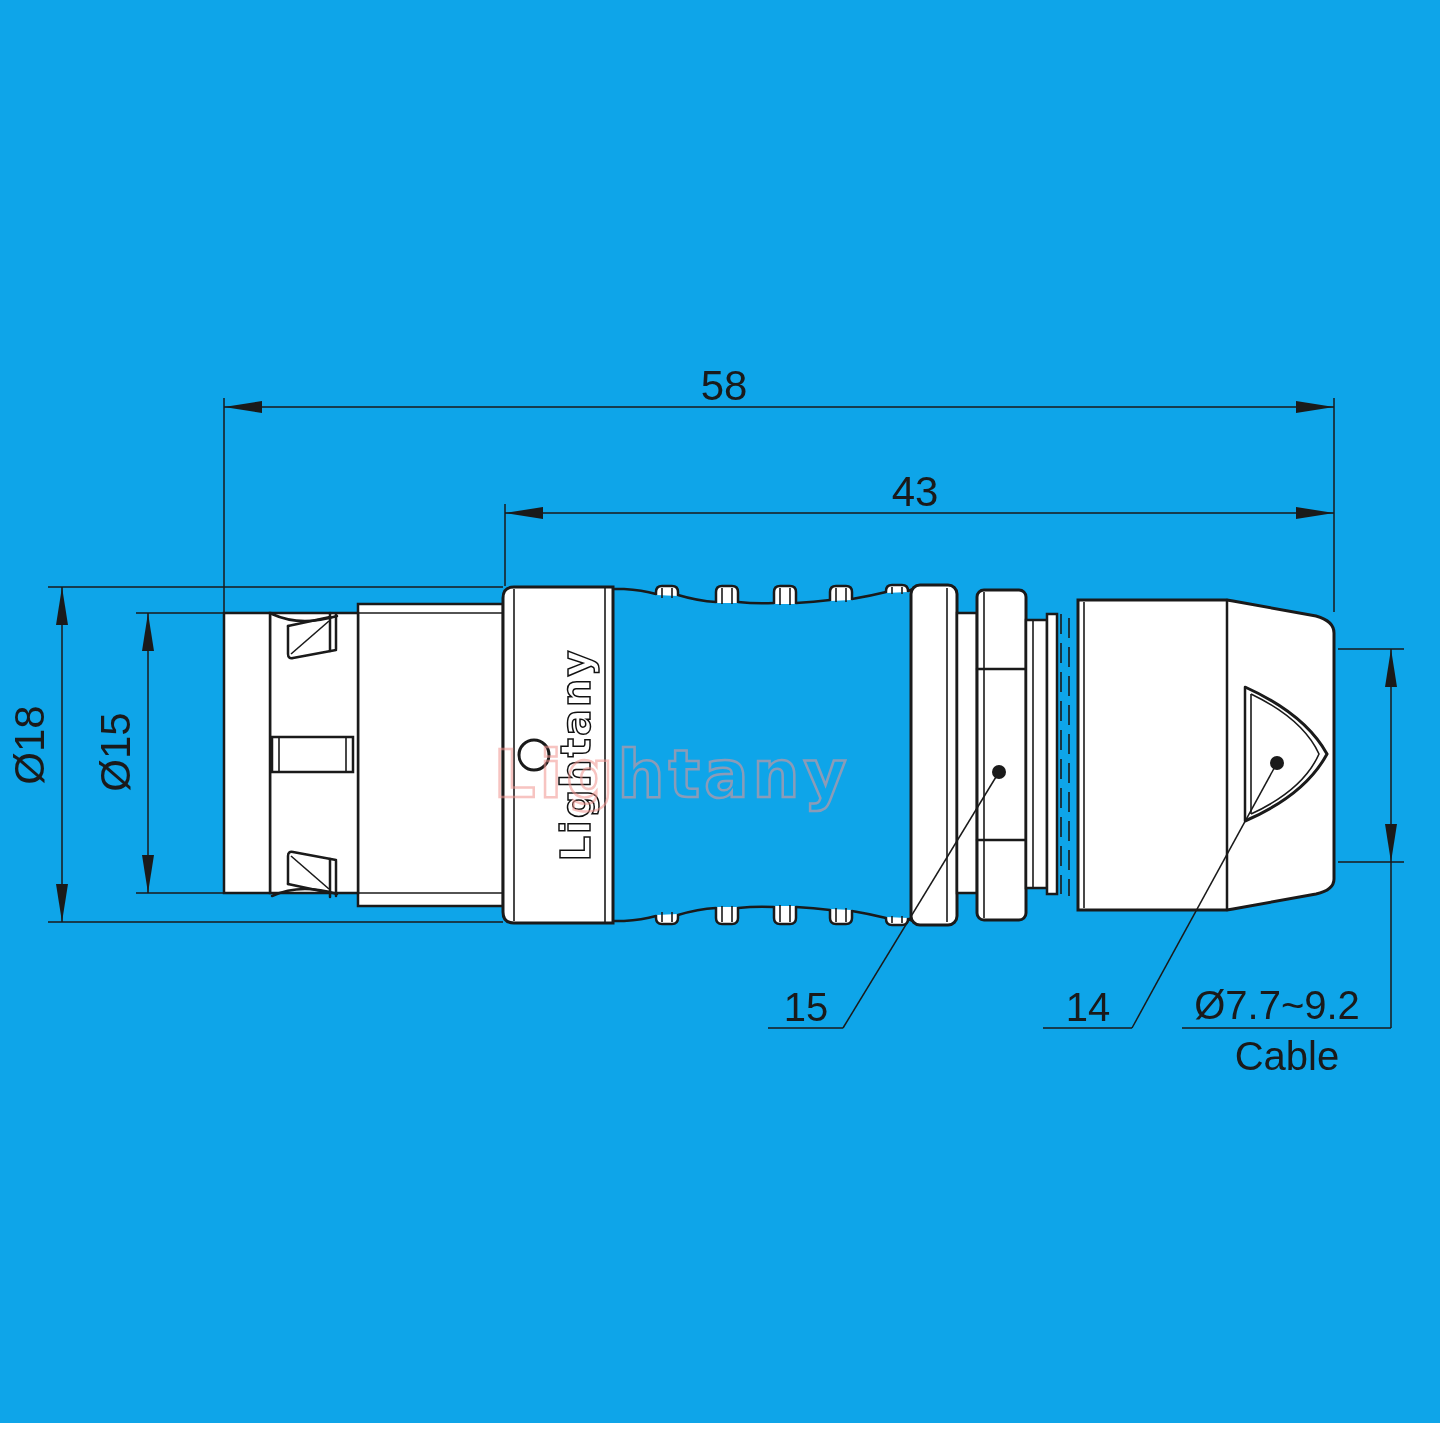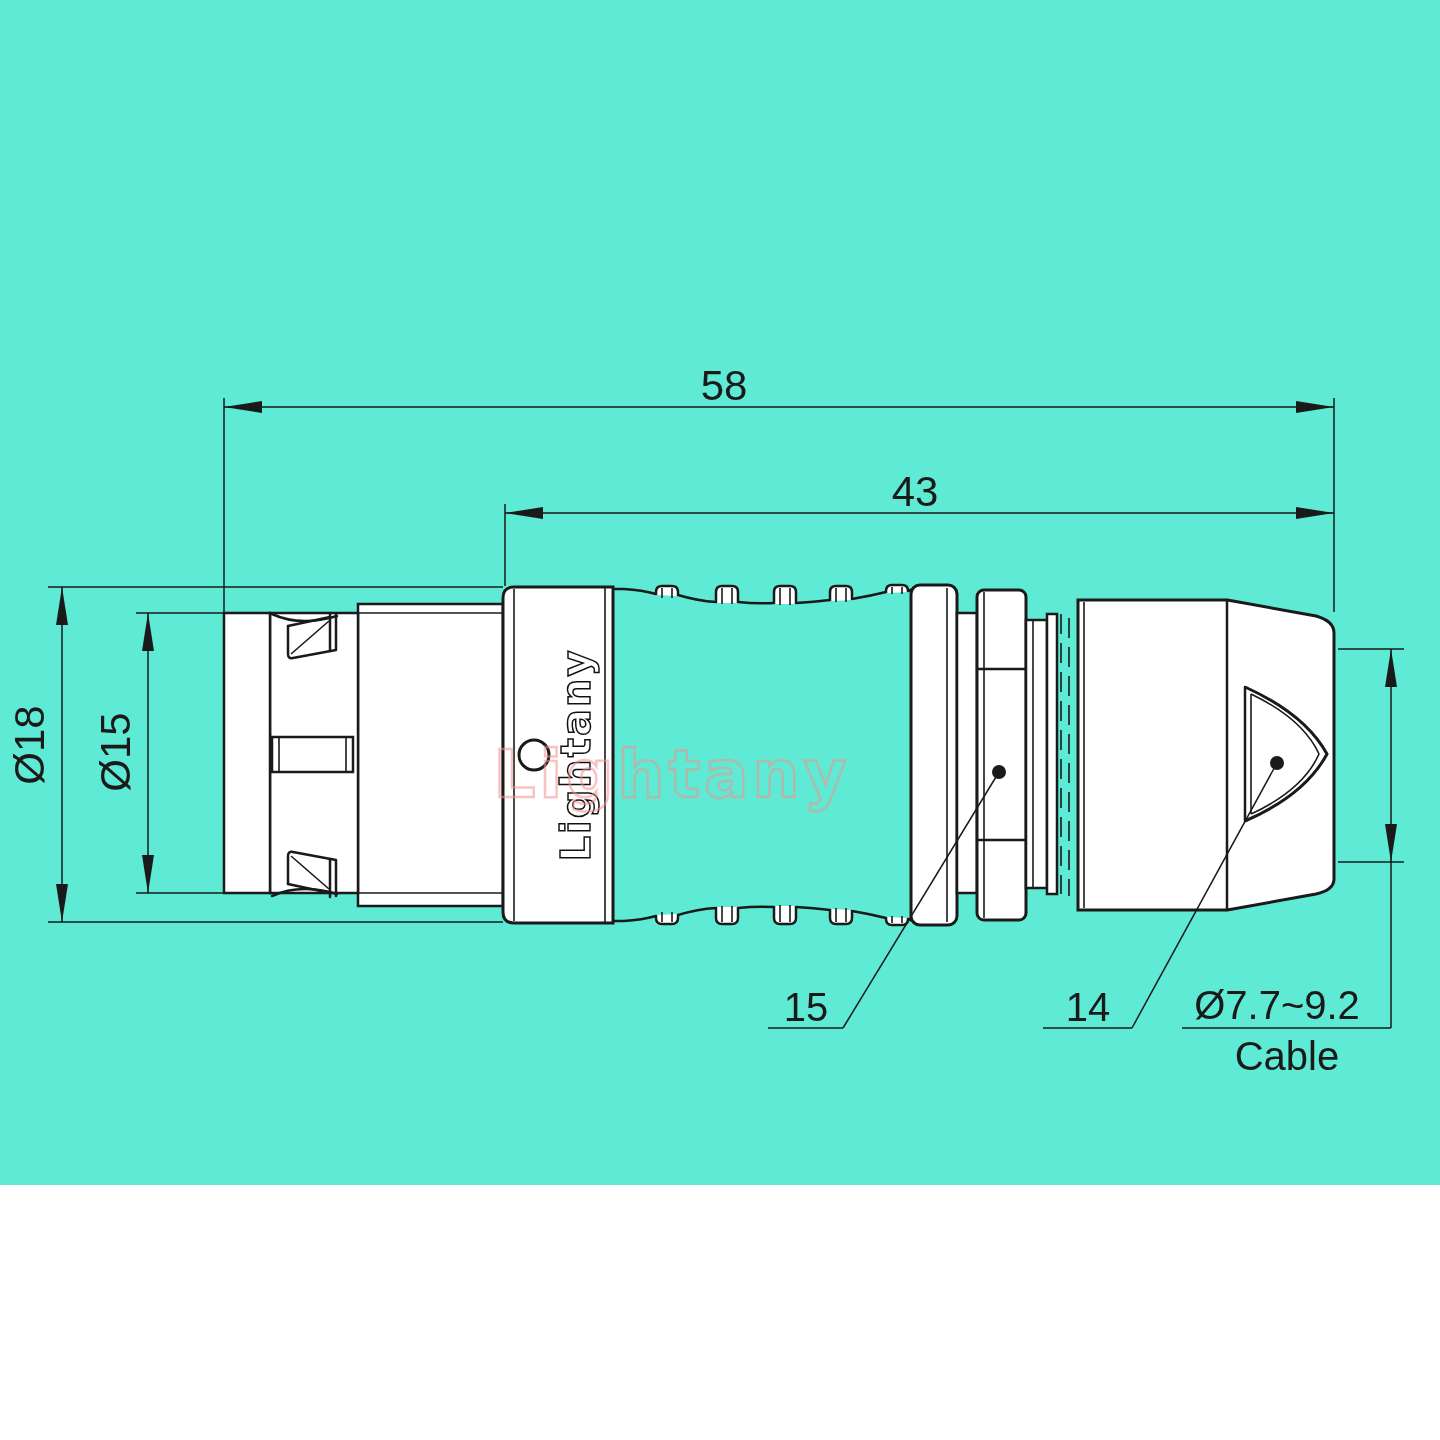--- a/index.html
+++ b/index.html
@@ -1,16 +1,16 @@
 <!DOCTYPE html>
 <html><head>
 <meta charset="utf-8">
 <style>
   html,body{margin:0;padding:0;background:#ffffff;}
-  .page{width:1440px;height:1185px;position:relative;background:#5eead4;overflow:hidden;}
+  .page{width:1440px;height:1423px;position:relative;background:#0ea5e9;overflow:hidden;}
   svg{position:absolute;left:0;top:0;}
   text{font-family:"Liberation Sans","DejaVu Sans",sans-serif;fill:#1a1a1a;}
   .dim-text{font-size:42px;}
   .small-dim-text{font-size:40px;}
   .logo-text{font-family:"DejaVu Sans",sans-serif;font-size:40px;letter-spacing:2px;fill:#ffffff;stroke:#111;stroke-width:1.5px;font-weight:bold;}
   .watermark-text{font-family:"DejaVu Sans",sans-serif;font-size:66px;letter-spacing:4px;fill:none;stroke-width:2.5px;opacity:0.55;font-weight:bold;}
   .outline{fill:#ffffff;stroke:#1a1a1a;stroke-width:3;}
   .outline2{fill:#ffffff;stroke:#1a1a1a;stroke-width:2.5;}
   .edge{fill:none;stroke:#1a1a1a;stroke-width:2.5;stroke-linecap:round;}
   .edge-thick{fill:none;stroke:#1a1a1a;stroke-width:3;}

